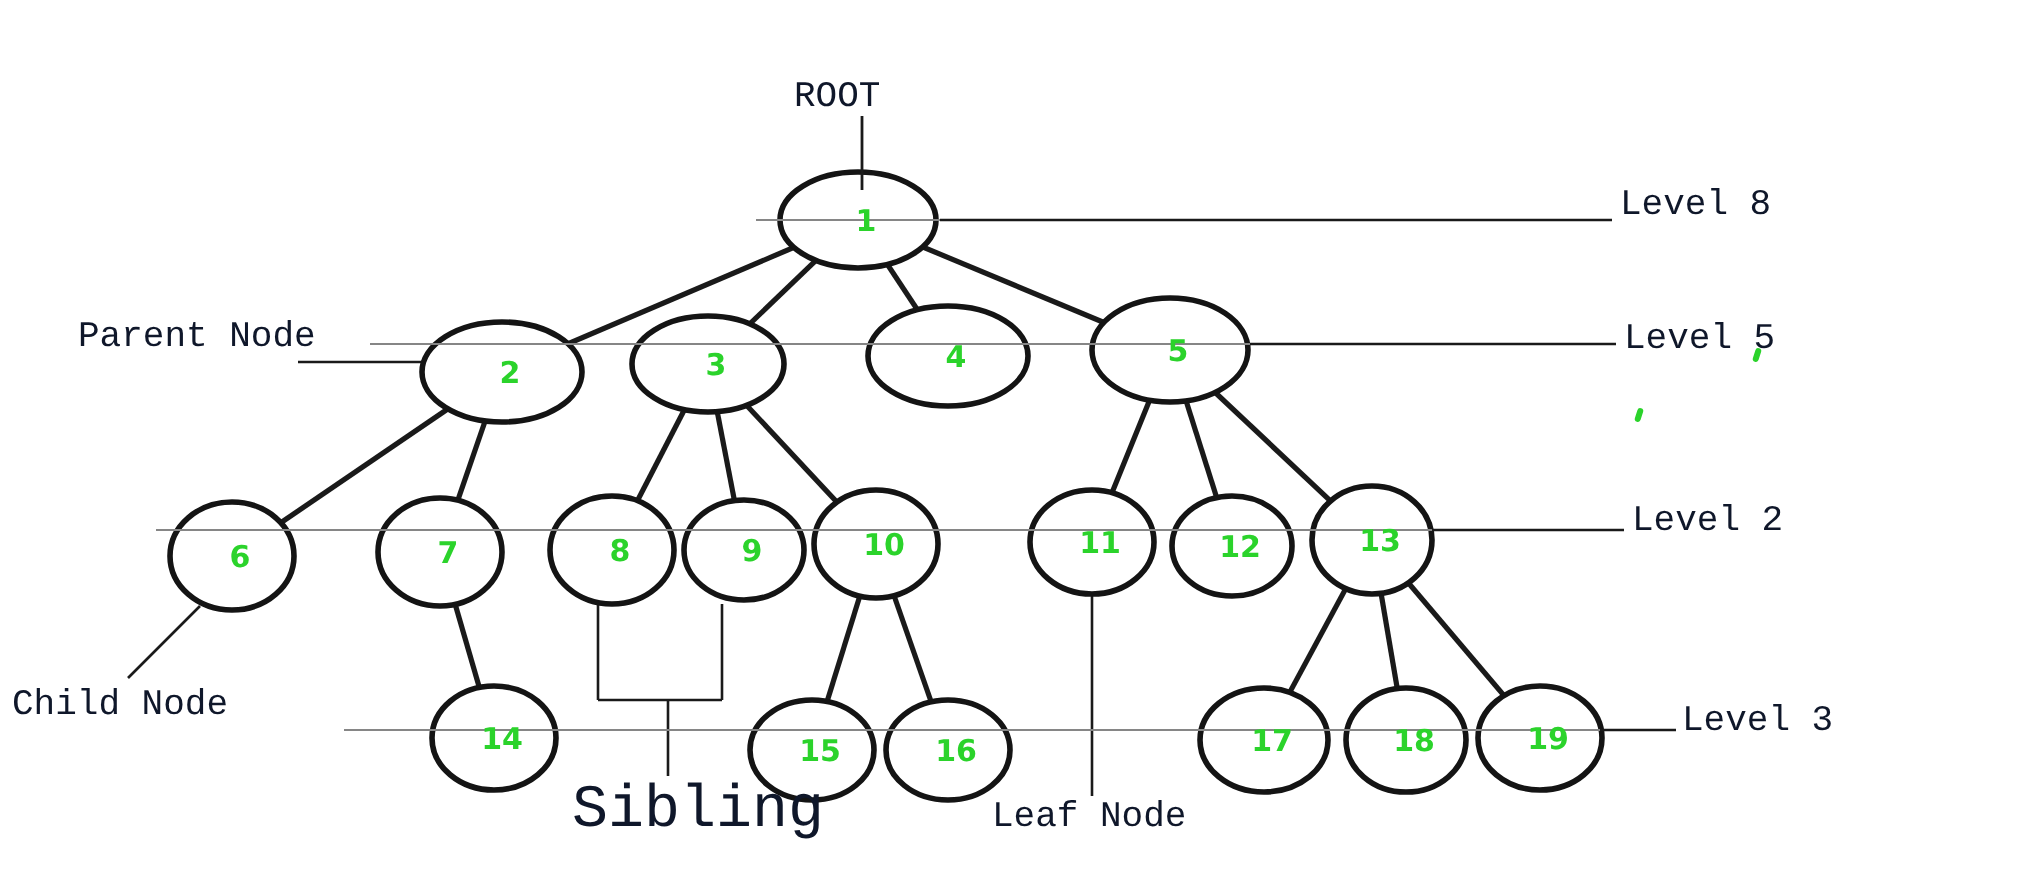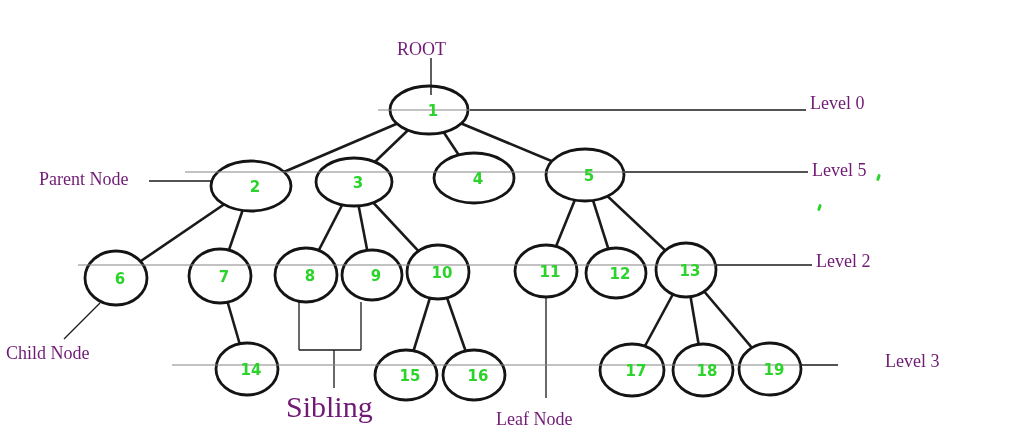--- a/index.html
+++ b/index.html
@@ -6,35 +6,35 @@
   #stage{
     position:relative;
     width:1015px;height:440px;
     background:#ffffff;
     overflow:hidden;
     font-family:"Liberation Sans", sans-serif;
   }
   #tree-svg{position:absolute;left:0;top:0;}
   .lbl{
     position:absolute;
-    color:#701a75;
+    color:#0f172a;
     font-size:18px;
     line-height:1.1;
     white-space:nowrap;
-    font-family:Liberation Serif, serif;
+    font-family:Liberation Mono, monospace;
   }
   .lbl-root{left:397px;top:40px;}
-  .lbl-parent{left:39px;top:170px;}
+  .lbl-parent{left:39px;top:160px;}
   .lbl-child{left:6px;top:344px;}
   .lbl-sibling{left:286px;top:390px;font-size:30px;}
-  .lbl-leaf{left:496px;top:400px;font-size:18px;margin-top:10px;}
+  .lbl-leaf{left:496px;top:400px;font-size:18px;}
   .lbl-lv0{left:810px;top:94px;}
   .lbl-lv1{left:812px;top:161px;}
   .lbl-lv2{left:816px;top:252px;}
-  .lbl-lv3{left:841px;top:352px;margin-left:44px;}
+  .lbl-lv3{left:841px;top:352px;}
   .stray{
     position:absolute;
     width:3px;height:7px;
     border-radius:2px;
     transform:rotate(18deg);
   }
 </style>
 </head>
 <body>
 
@@ -113,20 +113,20 @@
       <text x="636" y="375.5" fill="#2bd32b" text-anchor="middle" font-family="&quot;DejaVu Sans&quot;, sans-serif" font-size="15" font-weight="bold">17</text>
       <text x="707" y="375.5" fill="#2bd32b" text-anchor="middle" font-family="&quot;DejaVu Sans&quot;, sans-serif" font-size="15" font-weight="bold">18</text>
       <text x="774" y="374.5" fill="#2bd32b" text-anchor="middle" font-family="&quot;DejaVu Sans&quot;, sans-serif" font-size="15" font-weight="bold">19</text>
     </svg>
 
   <div class="lbl lbl-root">ROOT</div>
   <div class="lbl lbl-parent">Parent Node</div>
   <div class="lbl lbl-child">Child Node</div>
   <div class="lbl lbl-sibling">Sibling</div>
   <div class="lbl lbl-leaf">Leaf Node</div>
-  <div class="lbl lbl-lv0">Level 0</div>
+  <div class="lbl lbl-lv0">Level 8</div>
   <div class="lbl lbl-lv1">Level 5</div>
   <div class="lbl lbl-lv2">Level 2</div>
   <div class="lbl lbl-lv3">Level 3</div>
 
 <div class="stray" style="left: 877px; top: 174px; background: rgb(43, 211, 43);"></div>
     <div class="stray" style="left: 818px; top: 204px; background: rgb(43, 211, 43);"></div>
   </div>
 
 </body></html>

